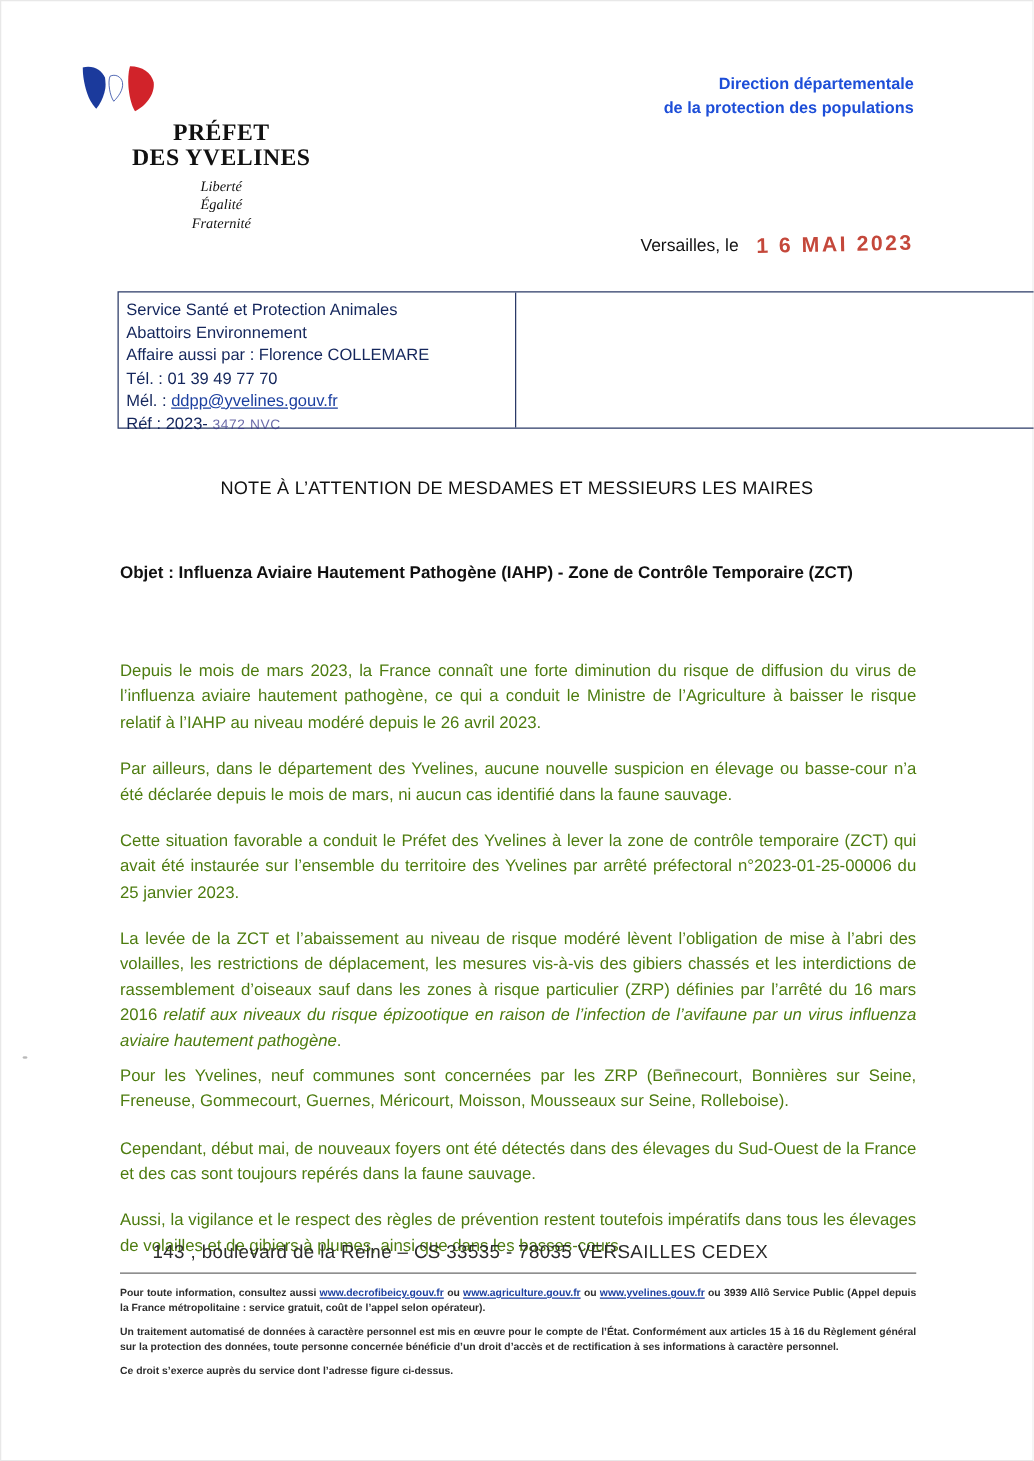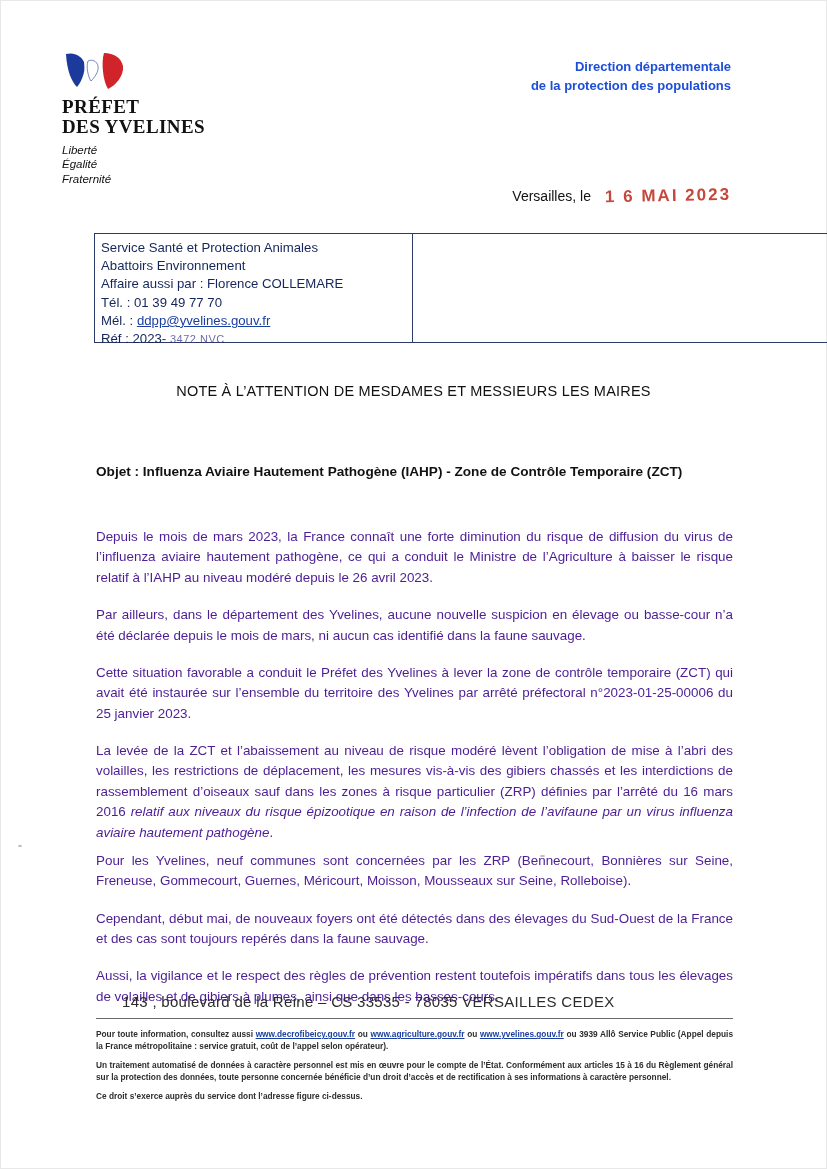--- a/index.html
+++ b/index.html
@@ -32,38 +32,39 @@
     top: 52px;
     left: 0;
     width: 100%;
     height: 120px;
   }
   .logo-block {
     position: absolute;
     left: 62px;
     top: 0;
     width: 230px;
+    text-align: center;
   }
   .flag {
     width: 58px;
     height: 38px;
     display: block;
     margin-left: 4px;
   }
   .prefet-title {
     font-family: "Liberation Serif", serif;
     font-weight: bold;
     font-size: 19px;
     line-height: 1.05;
     letter-spacing: 0.4px;
     color: #111;
     margin-top: 7px;
   }
   .devise {
-    font-family: Liberation Sans, sans-serif;
+    font-family: Liberation Serif, serif;
     font-style: italic;
     font-size: 11.5px;
     line-height: 1.25;
     color: #111;
     margin-top: 6px;
   }
   .direction {
     position: absolute;
     right: 96px;
     top: 6px;
@@ -138,35 +139,35 @@
     top: 383px;
     left: 0;
     width: 100%;
     text-align: center;
     font-size: 14.5px;
     letter-spacing: 0.2px;
     color: #111;
   }
   .objet {
     position: absolute;
-    top: 464px;
+    top: 450px;
     left: 96px;
     width: 640px;
     font-size: 13.6px;
     font-weight: bold;
     color: #111;
   }
   .content {
     position: absolute;
     top: 527px;
     left: 96px;
     width: 637px;
     font-size: 13.4px;
     line-height: 1.52;
-    color: #4c1d95;
+    color: #4d7c0f;
     text-align: justify;
   }
   .content p {
     margin: 0 0 17px 0;
   }
   .content p.tight {
     margin-bottom: 8px;
   }
   .content em {
     font-style: italic;

